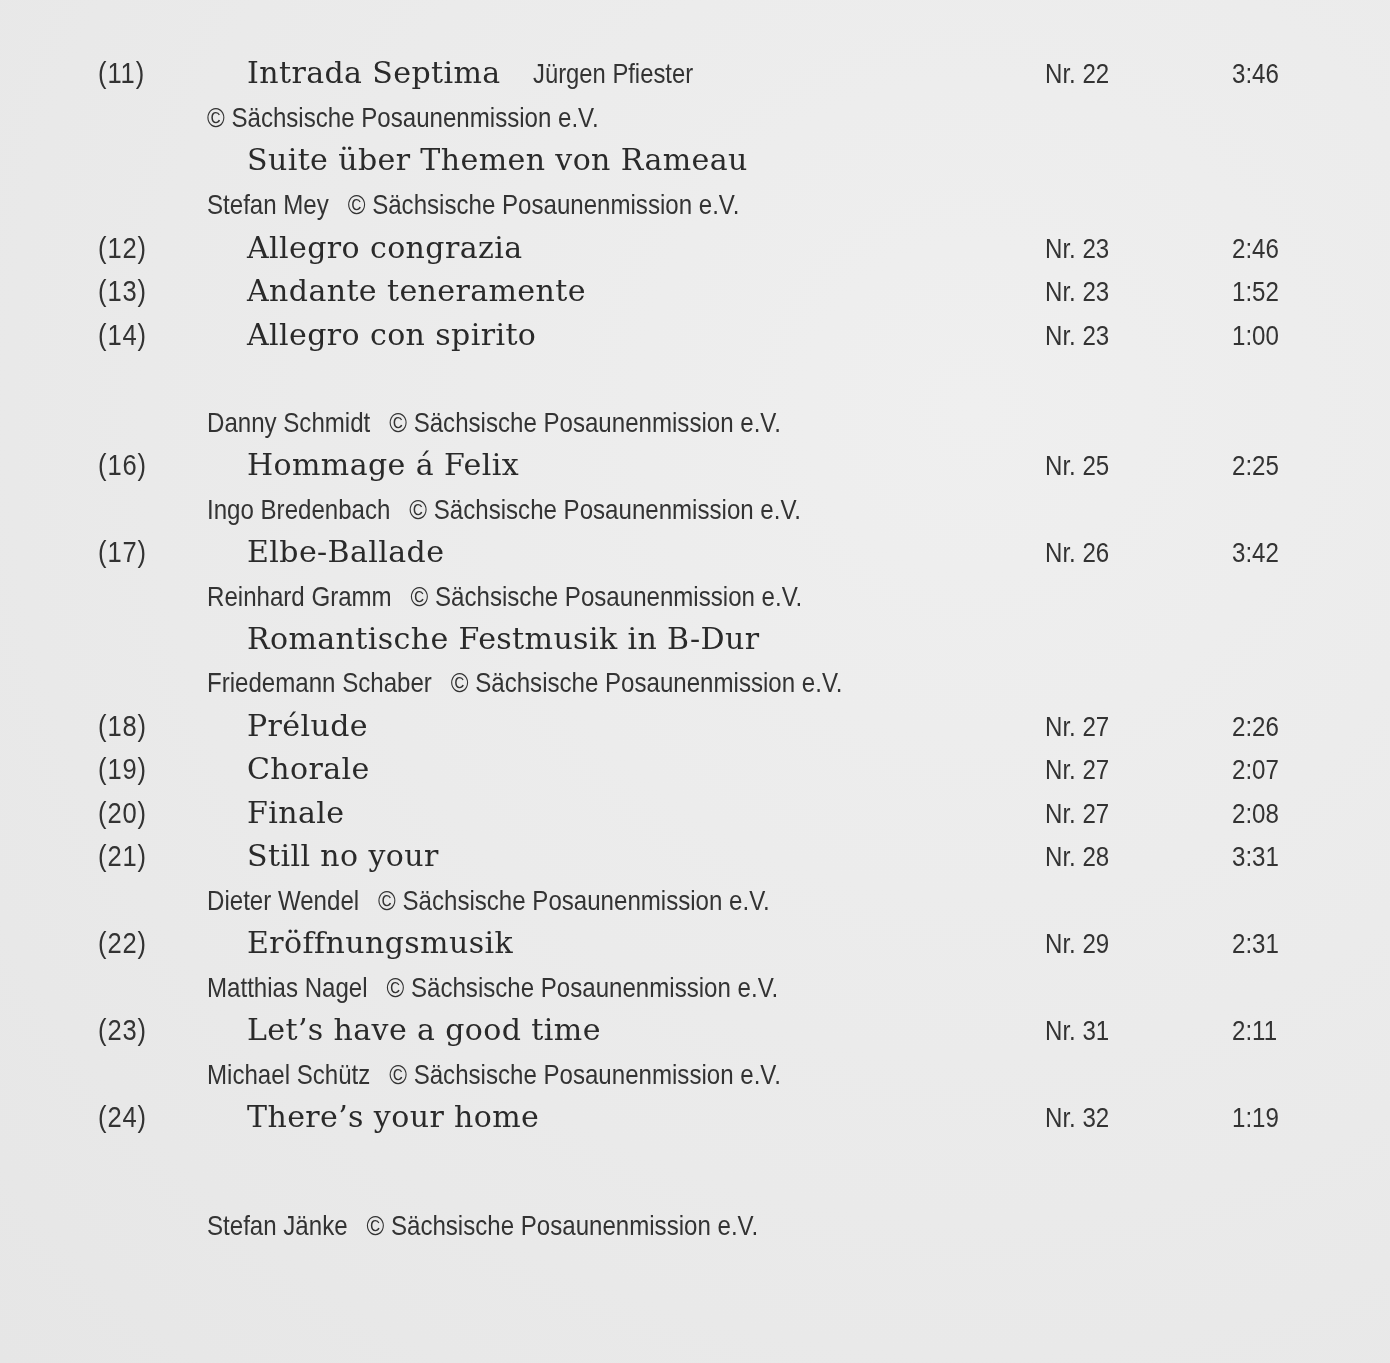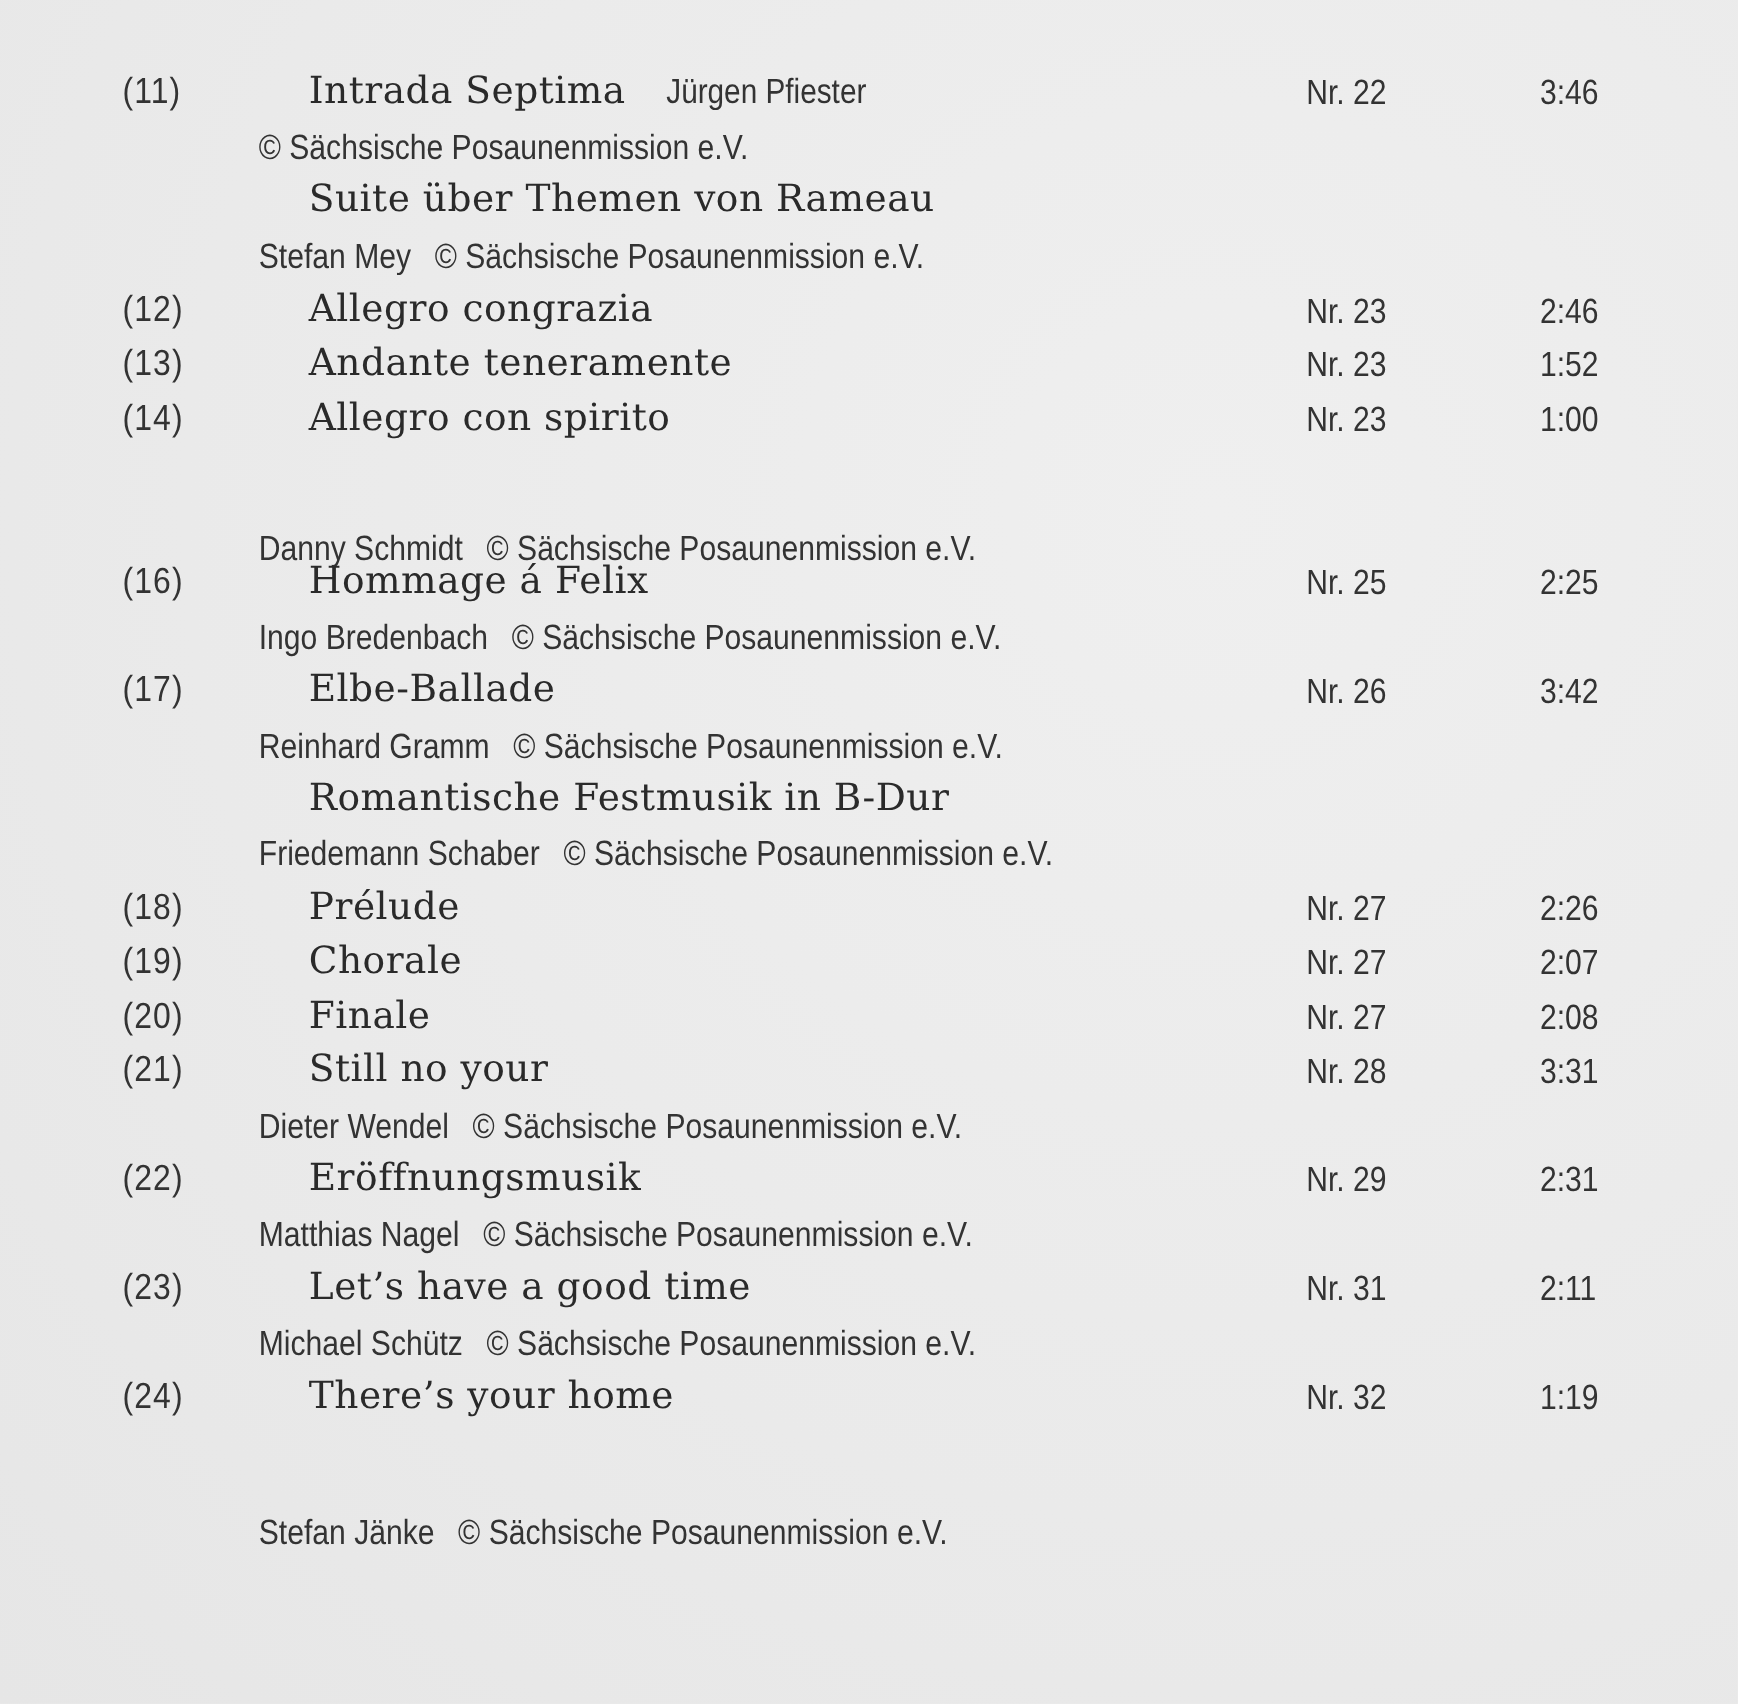--- a/index.html
+++ b/index.html
@@ -136,21 +136,21 @@
   </div>
 
   <div class="line" style="top:315px">
     <span class="num">(14)</span>
     <span class="title">Allegro con spirito</span>
     <span class="nr">Nr. 23</span>
     <span class="dur">1:00</span>
   </div>
 
 
-  <div class="line" style="top:418px">
+  <div class="line" style="top:402px">
     <span class="sub"><span>Danny Schmidt</span><span class="copy">© Sächsische Posaunenmission e.V.</span></span>
   </div>
 
   <div class="line" style="top:445px">
     <span class="num">(16)</span>
     <span class="title">Hommage á Felix</span>
     <span class="nr">Nr. 25</span>
     <span class="dur">2:25</span>
   </div>
 

